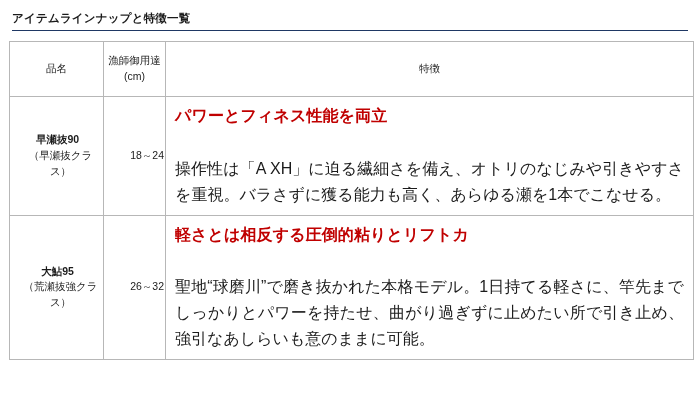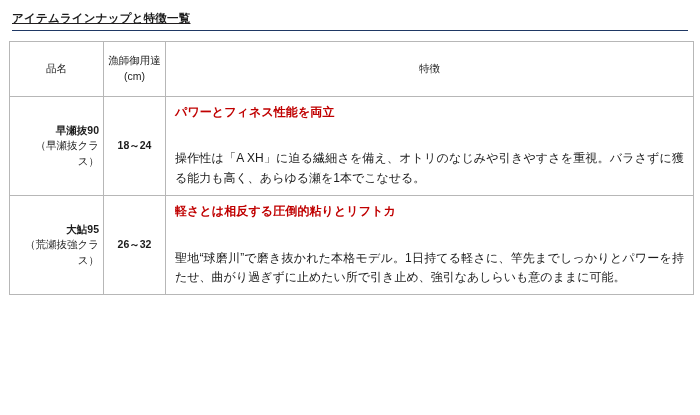--- a/index.html
+++ b/index.html
@@ -16,21 +16,20 @@
   }
   .page {
     position: relative;
     width: 700px;
     height: 415px;
     box-sizing: border-box;
     padding: 10px 8px 0 8px;
   }
   .title-block {
     padding: 2px 4px 4px 4px;
-    text-decoration: underline;
   }
   .title {
     font-size: 11.5px;
     font-weight: bold;
     letter-spacing: 0.2px;
     color: #1b1b1b;
     line-height: 1.2;
   }
   .title-rule {
     margin-top: 4px;
@@ -57,38 +56,37 @@
     color: #1b1b1b;
     text-align: center;
     padding: 6px 2px;
     height: 42px;
     background: #ffffff;
   }
   .th-size-l1 { display: block; line-height: 1.5; }
   .th-size-l2 { display: block; line-height: 1.5; }
 
   td.name {
-    text-align: right;
+    text-align: center;
     padding: 6px 4px 6px 6px;
     font-size: 10.5px;
     line-height: 1.55;
   }
   td.name .n1 { display: block; font-weight: bold; color: #1b1b1b; }
   td.name .n2 { display: block; padding-left: 6px; color: #1b1b1b; font-family: Liberation Serif, serif; }
 
   td.size {
-    text-align: center;
+    text-align: right;
     font-size: 10.5px;
     color: #1b1b1b;
-    font-weight: bold;
   }
 
   td.feat {
     padding: 6px 9px 7px 9px;
-    font-size: 12px;
+    font-size: 16px;
     line-height: 1.62;
   }
   td.feat .lead {
     display: block;
     font-weight: bold;
     color: #c00000;
     margin-bottom: 2px;
     letter-spacing: 0.1px;
   }
   td.feat .body {

